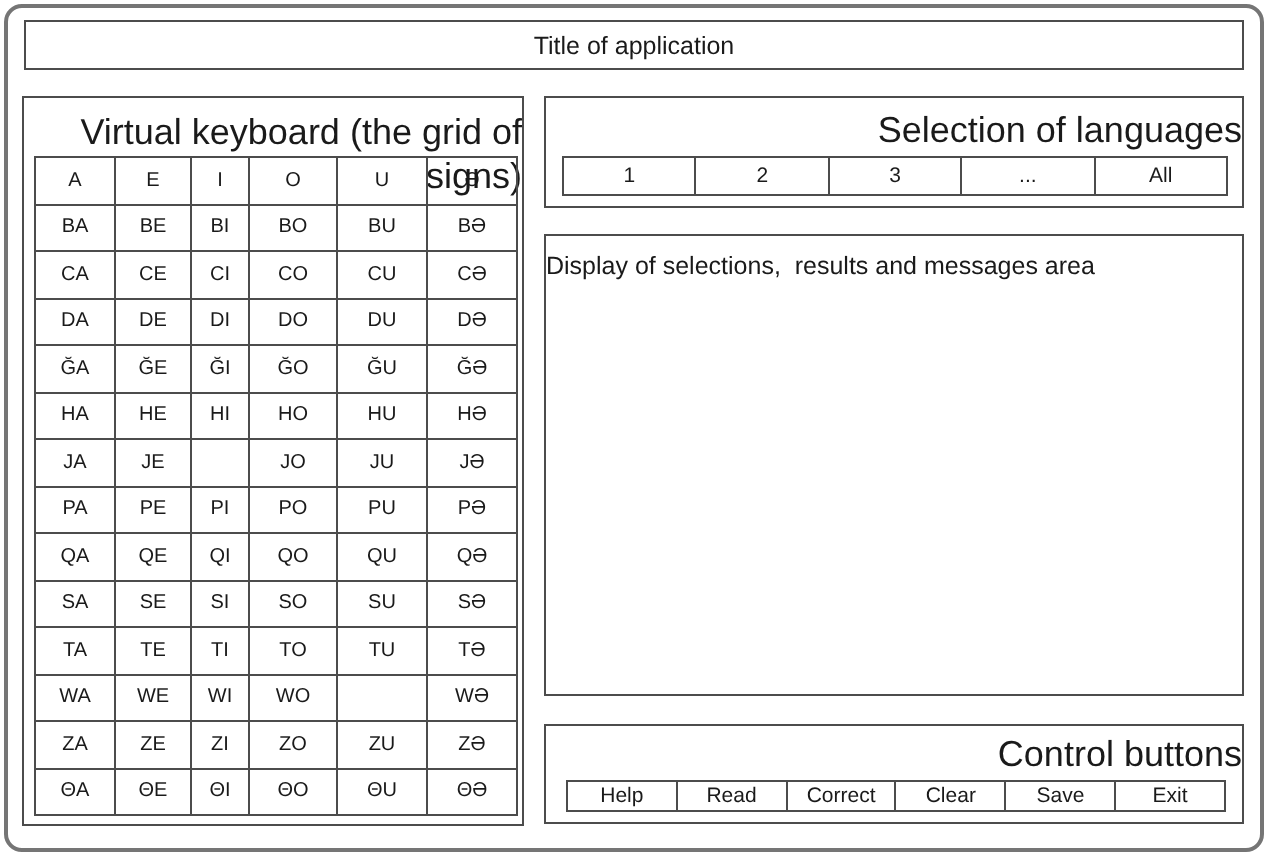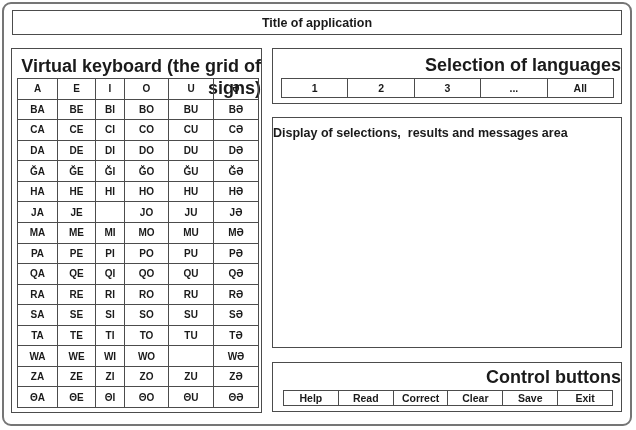--- a/index.html
+++ b/index.html
@@ -1,18 +1,18 @@
 <!DOCTYPE html>
 <html><head>
 <meta charset="utf-8">
 <style>
   html,body{margin:0;padding:0;background:#fff;}
   .screen{
     position:relative;width:636px;height:430px;background:#ffffff;
-    font-family:"Liberation Sans",sans-serif;color:#1a1a1a;overflow:hidden;font-weight:bold;
+    font-family:"Liberation Sans",sans-serif;color:#1a1a1a;overflow:hidden;
     -webkit-font-smoothing:antialiased;
   }
   .outer-border{
     position:absolute;left:2px;top:2px;width:630px;height:424px;
     border:2px solid #757575;border-radius:9px;box-sizing:border-box;pointer-events:none;
   }
   .title-bar{
     position:absolute;left:12px;top:10px;width:610px;height:25px;
     border:1.5px solid #4c4c4c;box-sizing:border-box;background:#fff;
     display:flex;align-items:center;justify-content:center;font-size:12.5px;
@@ -118,50 +118,34 @@
           </tr>
           <tr>
             <td>JA</td>
             <td>JE</td>
             <td></td>
             <td>JO</td>
             <td>JU</td>
             <td>JƏ</td>
           </tr>
           <tr>
-            <td>MA</td>
-            <td>ME</td>
-            <td>MI</td>
-            <td>MO</td>
-            <td>MU</td>
-            <td>MƏ</td>
-          </tr>
-          <tr>
             <td>PA</td>
             <td>PE</td>
             <td>PI</td>
             <td>PO</td>
             <td>PU</td>
             <td>PƏ</td>
           </tr>
           <tr>
             <td>QA</td>
             <td>QE</td>
             <td>QI</td>
             <td>QO</td>
             <td>QU</td>
             <td>QƏ</td>
-          </tr>
-          <tr>
-            <td>RA</td>
-            <td>RE</td>
-            <td>RI</td>
-            <td>RO</td>
-            <td>RU</td>
-            <td>RƏ</td>
           </tr>
           <tr>
             <td>SA</td>
             <td>SE</td>
             <td>SI</td>
             <td>SO</td>
             <td>SU</td>
             <td>SƏ</td>
           </tr>
           <tr>

